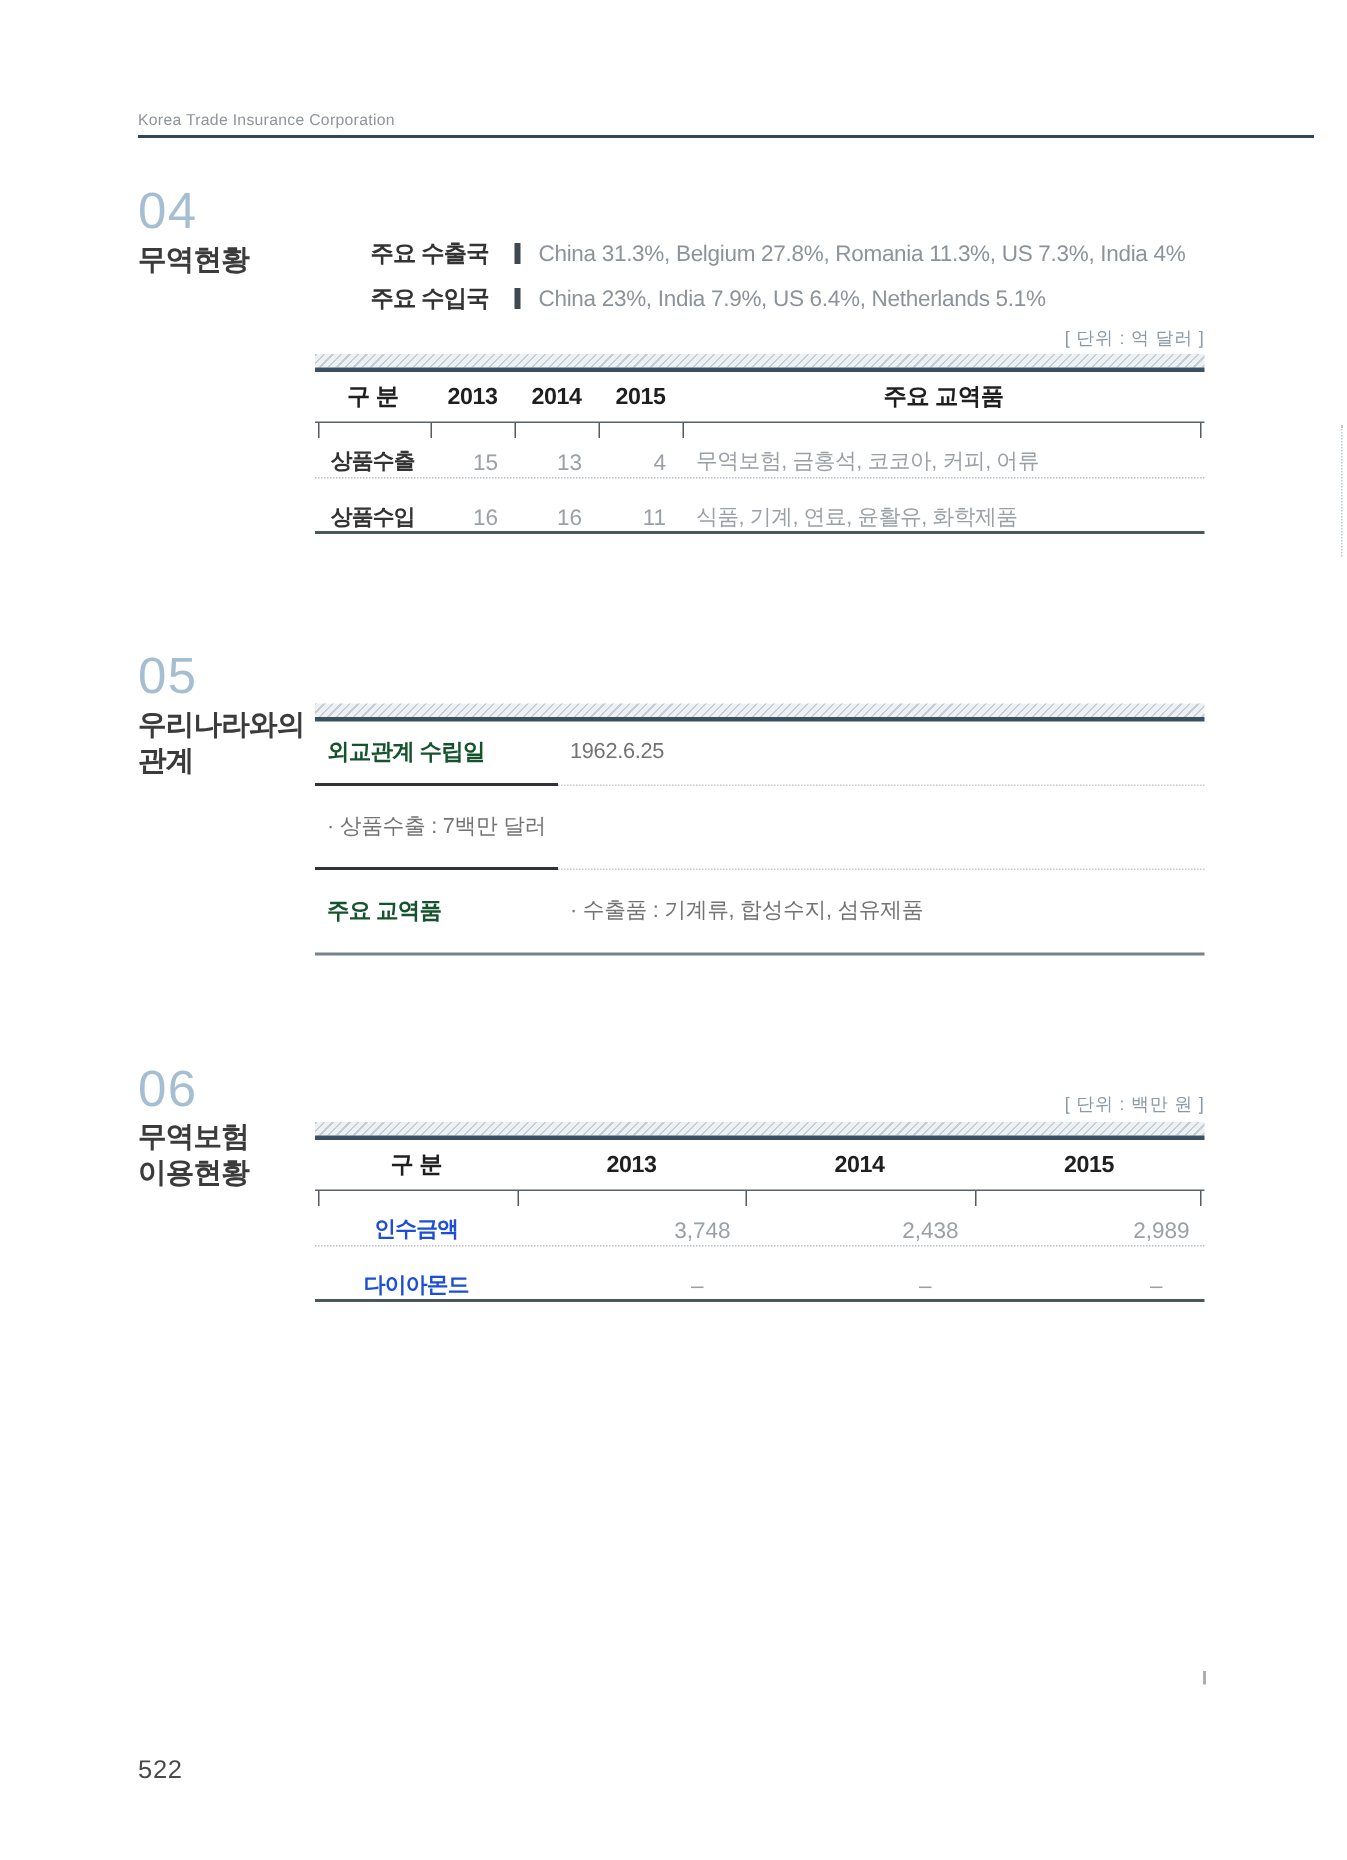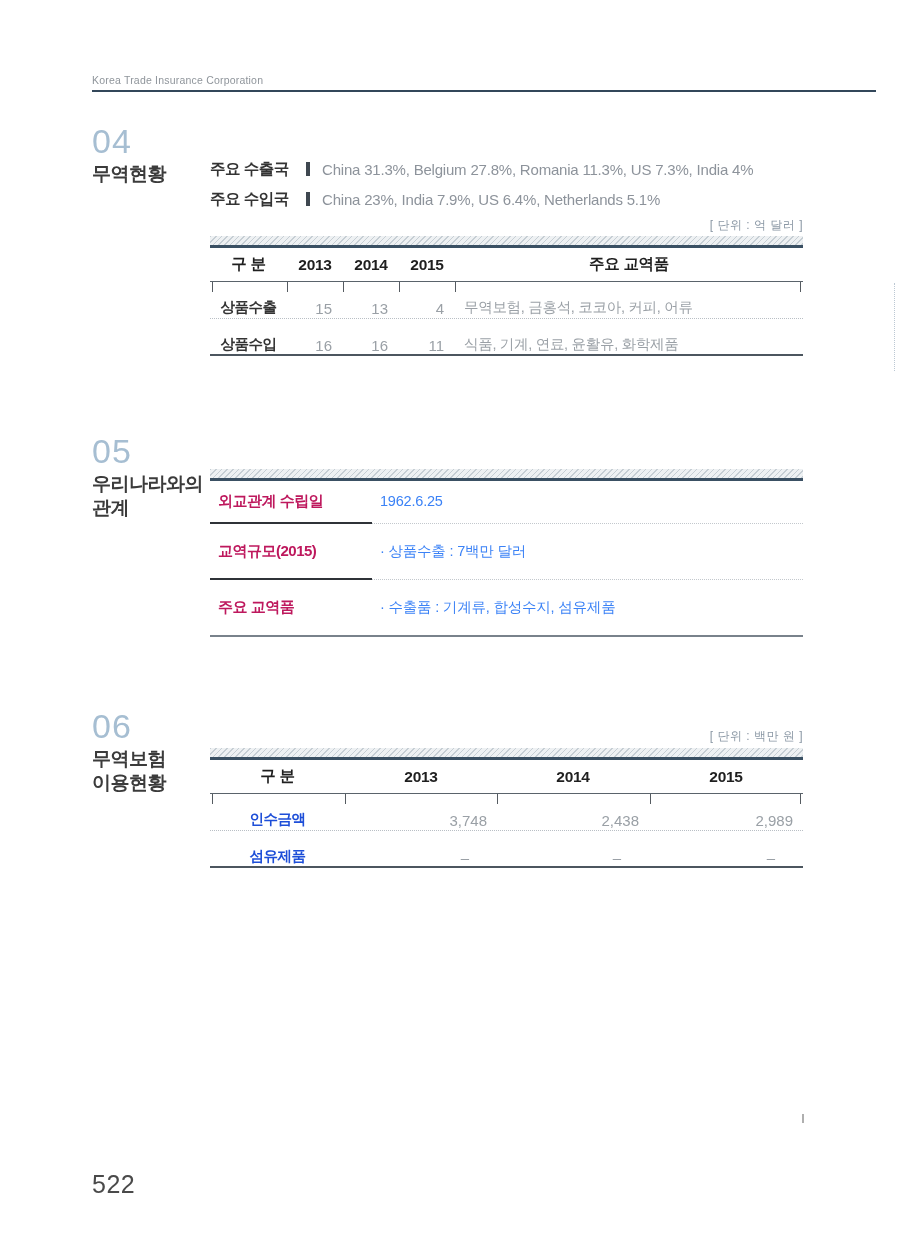--- a/index.html
+++ b/index.html
@@ -9,21 +9,21 @@
     color:#3a3a3a;overflow:hidden;
   }
   
   .hdr-text{position:absolute;left:92px;top:74px;font-size:10.5px;color:#8f959b;letter-spacing:.2px;}
   .hdr-rule{position:absolute;left:92px;top:90px;width:784px;height:2px;background:#33475a;}
   
   .sec-num{position:absolute;left:92px;font-size:34px;font-weight:300;color:#a6bed2;letter-spacing:1px;line-height:1;}
   .sec-title{position:absolute;left:92px;font-size:19px;font-weight:700;color:#3b3b3b;line-height:24px;letter-spacing:-.5px;}
   
   .info-line{position:absolute;left:210px;width:600px;display:flex;align-items:center;height:22px;}
-  .info-label{font-size:15.5px;font-weight:700;color:#333;letter-spacing:-.5px;width:96px;}
+  .info-label{font-size:15.5px;font-weight:700;color:#333;letter-spacing:-.5px;width:96px;margin-left:37px;}
   .info-sep{display:inline-block;width:4px;height:14px;background:#3f4750;margin:0 12px 0 0;}
   .info-value{font-size:15px;color:#8d939b;letter-spacing:-.2px;}
   
   .unit{position:absolute;font-size:12px;color:#8b98a5;letter-spacing:.5px;}
   
   .tbl{position:absolute;left:210px;width:593px;}
   .hatch{height:9px;background:
     repeating-linear-gradient(135deg,#c6ced4 0px,#c6ced4 1px,#eef1f3 1px,#eef1f3 4px);}
   .topline{height:3px;background:#3a5063;}
   .hrow{display:flex;align-items:center;height:33px;font-size:15.5px;font-weight:700;color:#1f1f1f;letter-spacing:-.3px;}
@@ -34,36 +34,36 @@
   .tick{position:absolute;top:0;width:1px;height:10px;background:#555b61;}
   
   .c1-label{width:77px;text-align:center;}
   .c1-year{width:56px;text-align:center;}
   .c1-items{flex:1;text-align:center;}
   .d1-label{width:77px;text-align:center;font-size:14.5px;font-weight:700;color:#333;letter-spacing:-.5px;}
   .d1-year{width:56px;text-align:right;padding-right:11px;box-sizing:border-box;font-size:15px;color:#9aa0a6;}
   .d1-items{flex:1;text-align:left;padding-left:9px;font-size:14.5px;color:#9aa0a6;letter-spacing:-.3px;}
   
   .r-row{display:flex;position:relative;}
-  .r-label{width:162px;display:flex;align-items:center;font-size:15px;font-weight:700;color:#be185d;letter-spacing:-.5px;padding-left:8px;box-sizing:border-box;}
-  .r-value{flex:1;display:flex;flex-direction:column;justify-content:center;padding-left:8px;font-size:14.5px;color:#3b82f6;letter-spacing:-.2px;line-height:21px;}
+  .r-label{width:162px;display:flex;align-items:center;font-size:15px;font-weight:700;color:#14532d;letter-spacing:-.5px;padding-left:8px;box-sizing:border-box;}
+  .r-value{flex:1;display:flex;flex-direction:column;justify-content:center;padding-left:8px;font-size:14.5px;color:#737373;letter-spacing:-.2px;line-height:21px;}
   .r-div{position:relative;height:2px;}
   .r-div .seg-dark{position:absolute;left:0;top:0;width:162px;height:2px;background:#2f3338;}
   .r-div .seg-dot{position:absolute;left:162px;right:0;top:1px;border-top:1px dotted #c3c8cd;}
   .r-bot{height:2px;background:#79828b;}
   
   .c3-label{width:135px;text-align:center;}
   .c3-year{width:152px;text-align:center;}
   .c3-year-last{flex:1;text-align:center;}
   .d3-label{width:135px;text-align:center;font-size:14.5px;font-weight:700;color:#1d4ed8;letter-spacing:-.5px;}
   .d3-num{width:152px;text-align:right;padding-right:10px;box-sizing:border-box;font-size:15px;color:#9aa0a6;}
   .d3-num-last{flex:1;text-align:right;padding-right:10px;box-sizing:border-box;font-size:15px;color:#9aa0a6;}
   .d3-dash{padding-right:28px;}
   
-  .page-num{position:absolute;left:92px;top:1170px;font-size:25px;font-weight:300;color:#4a4a4a;letter-spacing:.5px;}
+  .page-num{position:absolute;left:92px;top:1170px;font-size:17px;font-weight:300;color:#4a4a4a;letter-spacing:.5px;}
   .edge-dotted{position:absolute;left:894px;top:283px;height:88px;border-left:1px dotted #bcc8d3;}
   .tiny-mark{position:absolute;left:802px;top:1114px;width:2px;height:9px;background:#8d8d8d;opacity:.7;}
 </style>
 </head>
 <body>
 
 <div class="hdr-text">Korea Trade Insurance Corporation</div>
 <div class="hdr-rule"></div>
 
 <div class="sec-num" style="top:124px;">04</div>
@@ -128,21 +128,20 @@
     <span class="r-label">외교관계 수립일</span>
     <span class="r-value">
         <span>1962.6.25</span>
       </span>
   </div>
   <div class="r-div">
     <span class="seg-dark"></span>
     <span class="seg-dot"></span>
   </div>
   <div class="r-row" style="height:54px;">
-    <span class="r-label">교역규모(2015)</span>
     <span class="r-value">
       <span>· 상품수출 : 7백만 달러</span>
     </span>
   </div>
   <div class="r-div">
     <span class="seg-dark"></span>
     <span class="seg-dot"></span>
   </div>
   <div class="r-row" style="height:55px;">
     <span class="r-label">주요 교역품</span>
@@ -175,21 +174,21 @@
     <span class="tick" style="left:287px;"></span>
     <span class="tick" style="left:440px;"></span>
     <span class="tick" style="left:590px;"></span>
     <span class="d3-label">인수금액</span>
     <span class="d3-num">3,748</span>
     <span class="d3-num">2,438</span>
     <span class="d3-num-last">2,989</span>
   </div>
   <div class="dotline"></div>
   <div class="drow">
-    <span class="d3-label">섬유제품</span>
+    <span class="d3-label">다이아몬드</span>
     <span class="d3-num d3-dash">–</span>
     <span class="d3-num d3-dash">–</span>
     <span class="d3-num-last d3-dash">–</span>
   </div>
   <div class="botline"></div>
 </div>
 
 <div class="edge-dotted"></div>
 <div class="tiny-mark"></div>
 <div class="page-num">522</div>

